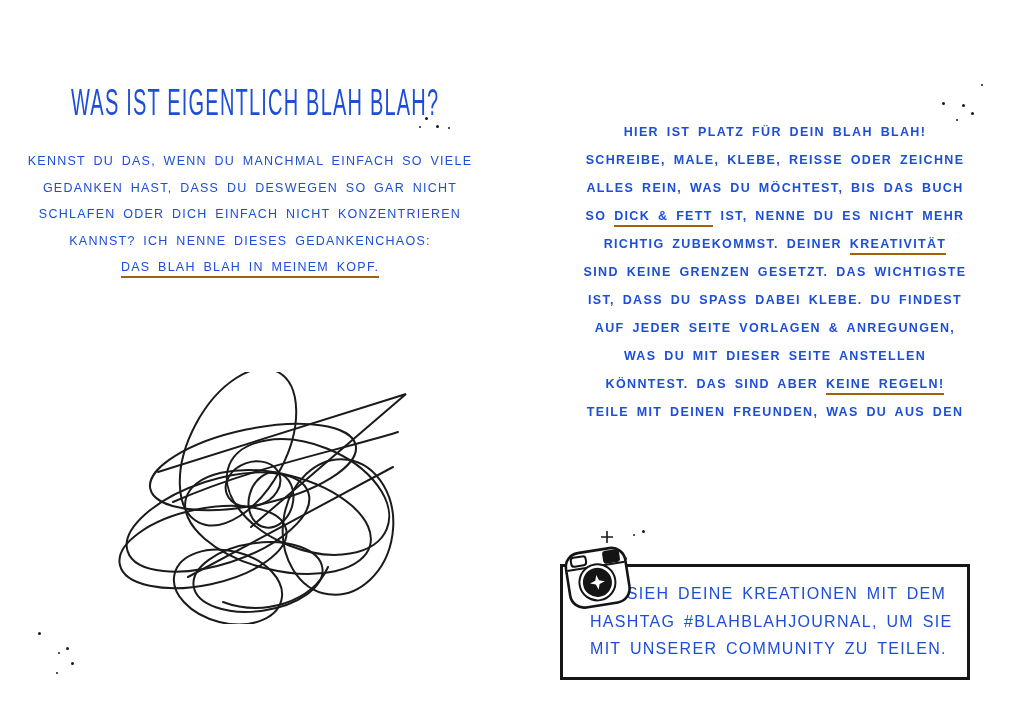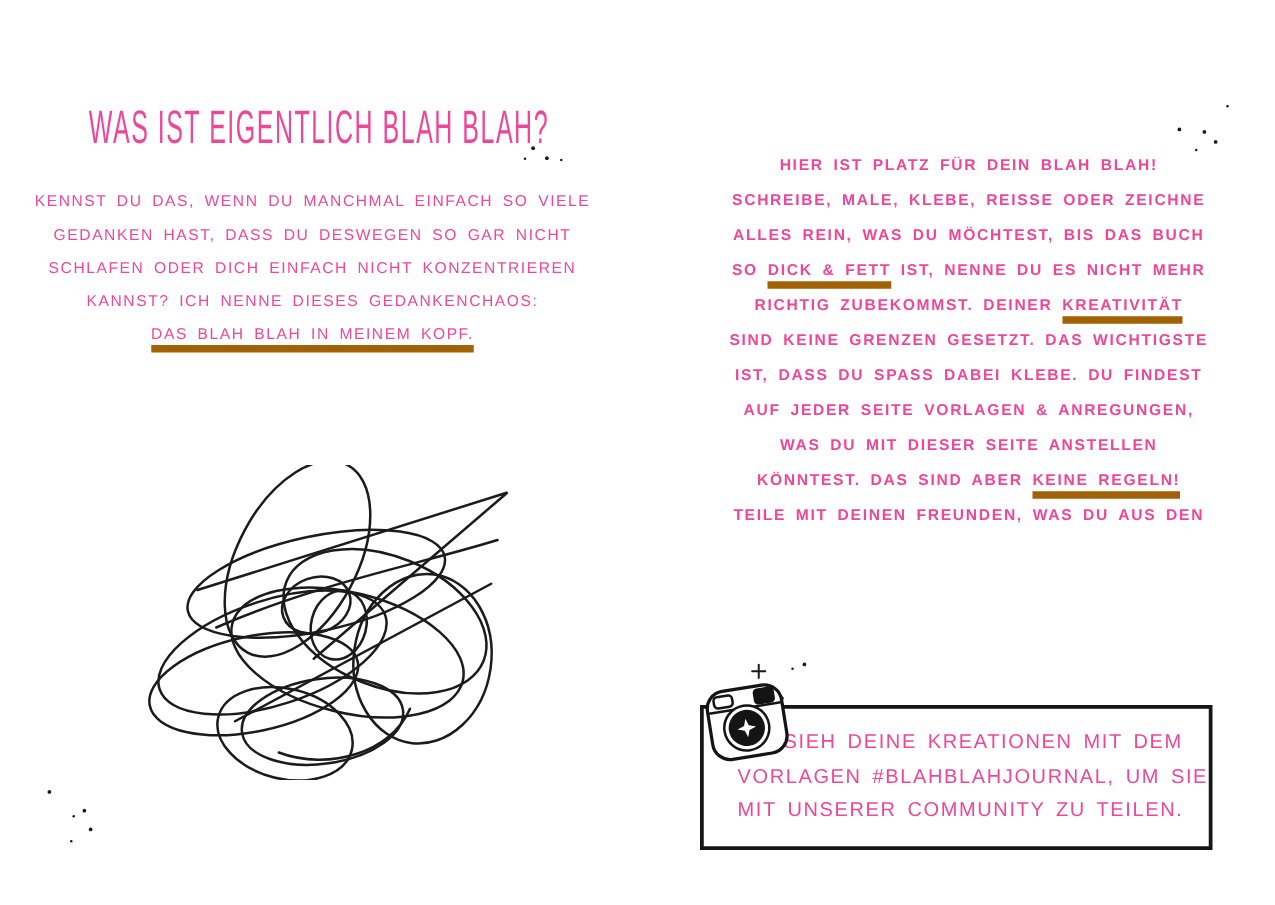--- a/index.html
+++ b/index.html
@@ -1,21 +1,21 @@
 <!DOCTYPE html>
 <html><head>
 <meta charset="utf-8">
 <style>
   html,body{margin:0;padding:0;background:#e8e8e8;}
   .spread{
     position:relative;
     width:1020px;height:724px;
     background:#ffffff;
     font-family:"Liberation Sans", sans-serif;
-    color:#ec4899;
+    color:#1d4ed8;
     overflow:hidden;
     margin:0 auto;
   }
   .page-title{
     position:absolute;left:25px;top:82px;width:450px;
     text-align:center;margin:0;font-weight:400;
   }
   .page-title .stretch{
     display:inline-block;
     font-size:25px;
@@ -27,21 +27,21 @@
   .para{position:absolute;text-align:center;}
   .para .line{white-space:nowrap;}
   .para-left{
     left:25px;top:148px;width:450px;
     font-size:12.5px;letter-spacing:1.25px;word-spacing:3px;line-height:26.5px;
   }
   .para-right{
     left:545px;top:118px;width:460px;
     font-size:12.5px;letter-spacing:1.35px;word-spacing:3px;line-height:28px;font-weight:bold;
   }
-  .u{border-bottom:6px solid #a16207;padding-bottom:2px;}
+  .u{border-bottom:2px solid #a16207;padding-bottom:2px;}
   .scribble{position:absolute;left:103px;top:372px;}
   .hashtag-box{
     position:absolute;left:560px;top:564px;width:410px;height:116px;
     border:3px solid #161616;box-sizing:border-box;background:#ffffff;
   }
   .box-text{
     position:absolute;left:590px;top:580px;width:380px;
     font-size:16px;letter-spacing:1.3px;word-spacing:3px;line-height:27.5px;
   }
   .box-text .line{white-space:nowrap;}
@@ -122,21 +122,21 @@
     <div class="line"><span>IST, DASS DU SPASS DABEI KLEBE. DU FINDEST</span><span class="u"></span><span></span></div>
     <div class="line"><span>AUF JEDER SEITE VORLAGEN &amp; ANREGUNGEN,</span><span class="u"></span><span></span></div>
     <div class="line"><span>WAS DU MIT DIESER SEITE ANSTELLEN</span><span class="u"></span><span></span></div>
     <div class="line"><span>KÖNNTEST. DAS SIND ABER </span><span class="u">KEINE REGELN!</span><span></span></div>
     <div class="line"><span>TEILE MIT DEINEN FREUNDEN, WAS DU AUS DEN</span><span class="u"></span><span></span></div>
   </div>
 
   <div class="hashtag-box"></div>
   <div class="box-text">
     <div class="line">VERSIEH DEINE KREATIONEN MIT DEM</div>
-    <div class="line">VORLAGEN #BLAHBLAHJOURNAL, UM SIE</div>
+    <div class="line">HASHTAG #BLAHBLAHJOURNAL, UM SIE</div>
     <div class="line">MIT UNSERER COMMUNITY ZU TEILEN.</div>
   </div>
 
   <svg class="camera-icon" width="72" height="76" viewBox="0 0 72 76">
     <g>
       <rect x="4" y="15" width="60" height="55" rx="14" fill="#ffffff" stroke="#141414" stroke-width="2.6"></rect>
       <path d="M5 31 L63 31" stroke="#141414" stroke-width="2" fill="none"></path>
       <rect x="10" y="19" width="15" height="9" rx="3" fill="none" stroke="#141414" stroke-width="2"></rect>
       <rect x="42" y="17" width="17" height="13" rx="3.5" fill="#141414"></rect>
       <circle cx="33" cy="47" r="18" fill="#ffffff" stroke="#141414" stroke-width="2"></circle>

